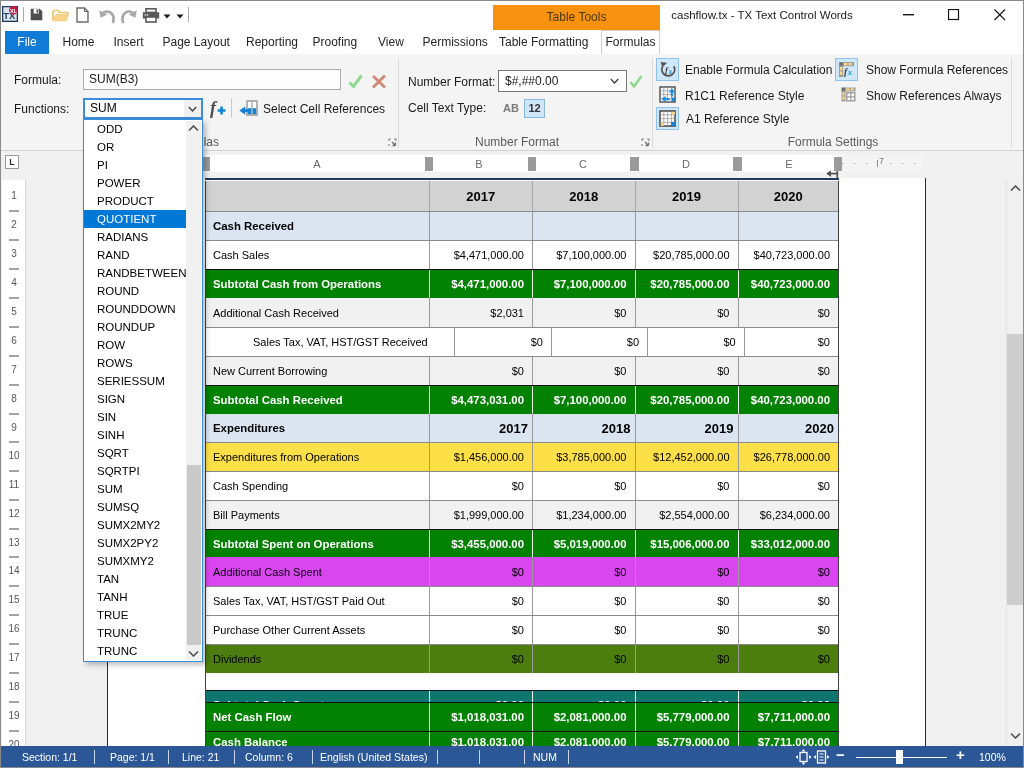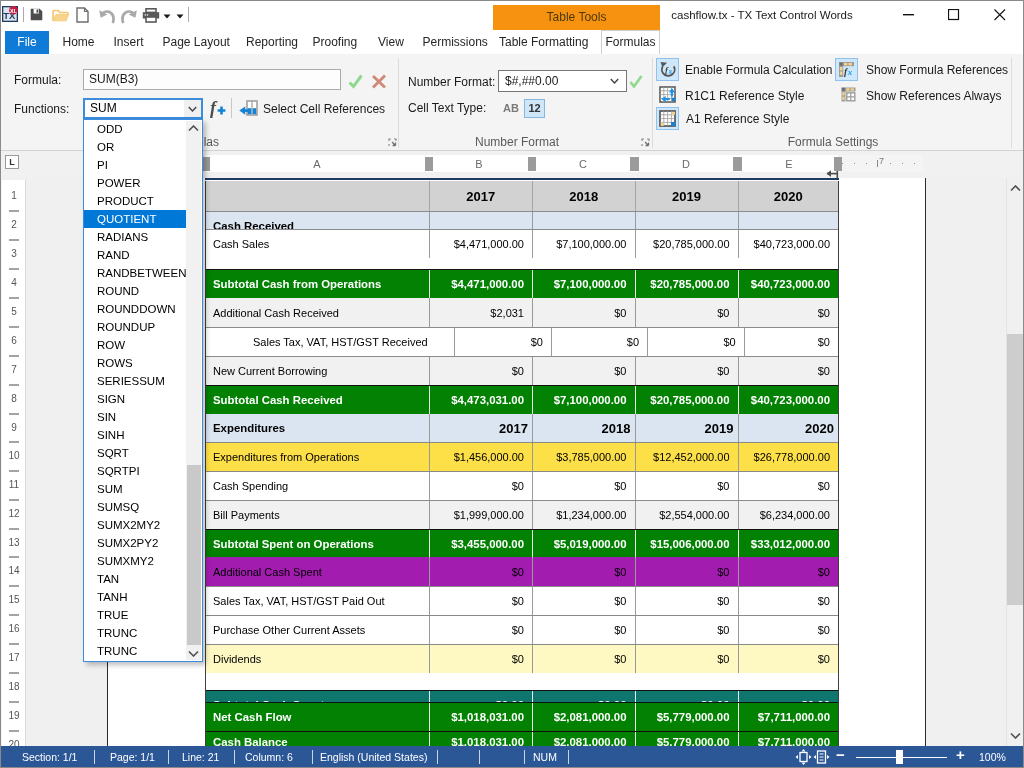--- a/index.html
+++ b/index.html
@@ -383,21 +383,21 @@
         <div class="tc tm" style="width:103px;border-left:1px solid #a5a5a5;">2019</div>
         <div class="tc tm" style="width:100.5px;border-left:1px solid #a5a5a5;">2020</div>
       </div>
       <div class="trow b" style="top:30px;height:29px;background:#dbe5f1;color:#000000;border-top:1px solid #8a8a8a;">
         <div class="tc tl" style="width:222.5px;">Cash Received</div>
         <div class="tc tr" style="width:103.5px;border-left:1px solid #9a9a9a;"></div>
         <div class="tc tr" style="width:102.5px;border-left:1px solid #9a9a9a;"></div>
         <div class="tc tr" style="width:103px;border-left:1px solid #9a9a9a;"></div>
         <div class="tc tr" style="width:100.5px;border-left:1px solid #9a9a9a;"></div>
       </div>
-      <div class="trow" style="top:48px;height:29px;background:#ffffff;color:#000000;border-top:1px solid #8a8a8a;">
+      <div class="trow" style="top:59px;height:29px;background:#ffffff;color:#000000;border-top:1px solid #8a8a8a;">
         <div class="tc tl" style="width:222.5px;">Cash Sales</div>
         <div class="tc tr" style="width:103.5px;border-left:1px solid #9a9a9a;">$4,471,000.00</div>
         <div class="tc tr" style="width:102.5px;border-left:1px solid #9a9a9a;">$7,100,000.00</div>
         <div class="tc tr" style="width:103px;border-left:1px solid #9a9a9a;">$20,785,000.00</div>
         <div class="tc tr" style="width:100.5px;border-left:1px solid #9a9a9a;">$40,723,000.00</div>
       </div>
       <div class="trow b" style="top:88px;height:29px;background:#028102;color:#ffffff;border-top:1px solid #111111;">
         <div class="tc tl" style="width:222.5px;">Subtotal Cash from Operations</div>
         <div class="tc tr" style="width:103.5px;border-left:1px solid rgba(255,255,255,0.92);">$4,471,000.00</div>
         <div class="tc tr" style="width:102.5px;border-left:1px solid rgba(255,255,255,0.92);">$7,100,000.00</div>
@@ -460,42 +460,42 @@
         <div class="tc tr" style="width:103px;border-left:1px solid #9a9a9a;">$2,554,000.00</div>
         <div class="tc tr" style="width:100.5px;border-left:1px solid #9a9a9a;">$6,234,000.00</div>
       </div>
       <div class="trow b" style="top:348px;height:28px;background:#028102;color:#ffffff;border-top:1px solid #111111;">
         <div class="tc tl" style="width:222.5px;">Subtotal Spent on Operations</div>
         <div class="tc tr" style="width:103.5px;border-left:1px solid rgba(255,255,255,0.92);">$3,455,000.00</div>
         <div class="tc tr" style="width:102.5px;border-left:1px solid rgba(255,255,255,0.92);">$5,019,000.00</div>
         <div class="tc tr" style="width:103px;border-left:1px solid rgba(255,255,255,0.92);">$15,006,000.00</div>
         <div class="tc tr" style="width:100.5px;border-left:1px solid rgba(255,255,255,0.92);">$33,012,000.00</div>
       </div>
-      <div class="trow" style="top:376px;height:29px;background:#a21caf;color:#000000;">
+      <div class="trow" style="top:376px;height:29px;background:#d946ef;color:#000000;">
         <div class="tc tl" style="width:222.5px;">Additional Cash Spent</div>
         <div class="tc tr" style="width:103.5px;border-left:1px solid #9a9a9a;">$0</div>
         <div class="tc tr" style="width:102.5px;border-left:1px solid #9a9a9a;">$0</div>
         <div class="tc tr" style="width:103px;border-left:1px solid #9a9a9a;">$0</div>
         <div class="tc tr" style="width:100.5px;border-left:1px solid #9a9a9a;">$0</div>
       </div>
       <div class="trow" style="top:405px;height:29px;background:#ffffff;color:#000000;border-top:1px solid #8a8a8a;">
         <div class="tc tl" style="width:222.5px;">Sales Tax, VAT, HST/GST Paid Out</div>
         <div class="tc tr" style="width:103.5px;border-left:1px solid #9a9a9a;">$0</div>
         <div class="tc tr" style="width:102.5px;border-left:1px solid #9a9a9a;">$0</div>
         <div class="tc tr" style="width:103px;border-left:1px solid #9a9a9a;">$0</div>
         <div class="tc tr" style="width:100.5px;border-left:1px solid #9a9a9a;">$0</div>
       </div>
       <div class="trow" style="top:434px;height:29px;background:#ffffff;color:#000000;border-top:1px solid #8a8a8a;">
         <div class="tc tl" style="width:222.5px;">Purchase Other Current Assets</div>
         <div class="tc tr" style="width:103.5px;border-left:1px solid #9a9a9a;">$0</div>
         <div class="tc tr" style="width:102.5px;border-left:1px solid #9a9a9a;">$0</div>
         <div class="tc tr" style="width:103px;border-left:1px solid #9a9a9a;">$0</div>
         <div class="tc tr" style="width:100.5px;border-left:1px solid #9a9a9a;">$0</div>
       </div>
-      <div class="trow" style="top:463px;height:29px;background:#fef9c3;color:#000000;border-top:1px solid #8a8a8a;">
+      <div class="trow" style="top:463px;height:29px;background:#4d7c0f;color:#000000;border-top:1px solid #8a8a8a;">
         <div class="tc tl" style="width:222.5px;">Dividends</div>
         <div class="tc tr" style="width:103.5px;border-left:1px solid #9a9a9a;">$0</div>
         <div class="tc tr" style="width:102.5px;border-left:1px solid #9a9a9a;">$0</div>
         <div class="tc tr" style="width:103px;border-left:1px solid #9a9a9a;">$0</div>
         <div class="tc tr" style="width:100.5px;border-left:1px solid #9a9a9a;">$0</div>
       </div>
       <div class="trow b" style="top:509px;height:29px;background:#0f766e;color:#ffffff;border-top:1px solid #111111;">
         <div class="tc tl" style="width:222.5px;">Subtotal Cash Spent</div>
         <div class="tc tr" style="width:103.5px;border-left:1px solid rgba(255,255,255,0.92);">$0.00</div>
         <div class="tc tr" style="width:102.5px;border-left:1px solid rgba(255,255,255,0.92);">$0.00</div>

